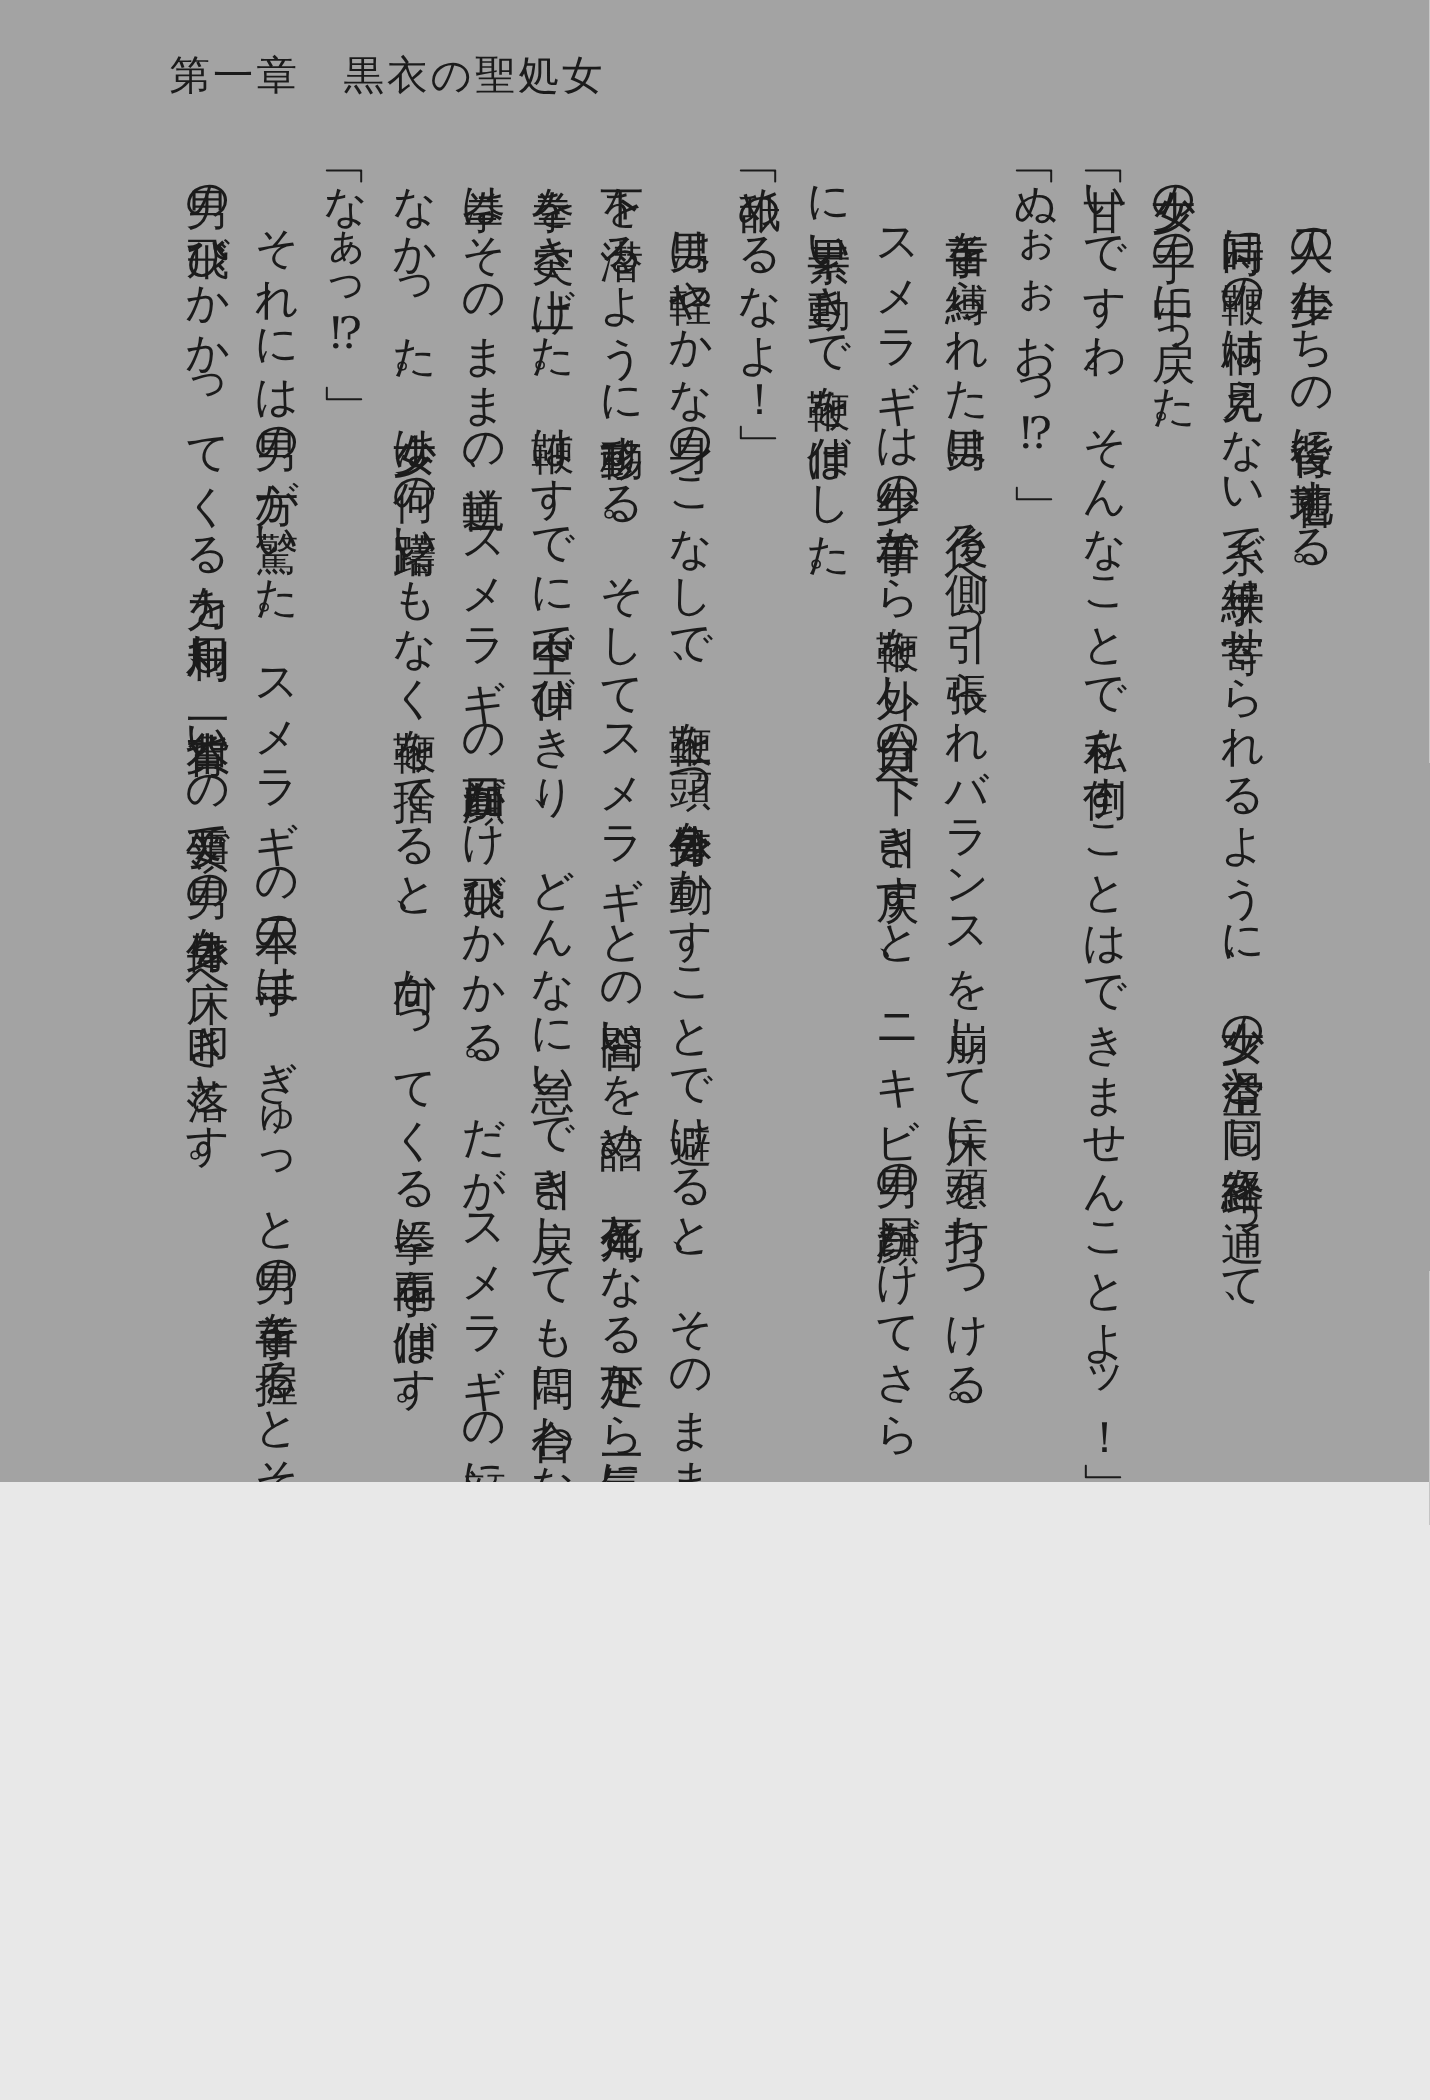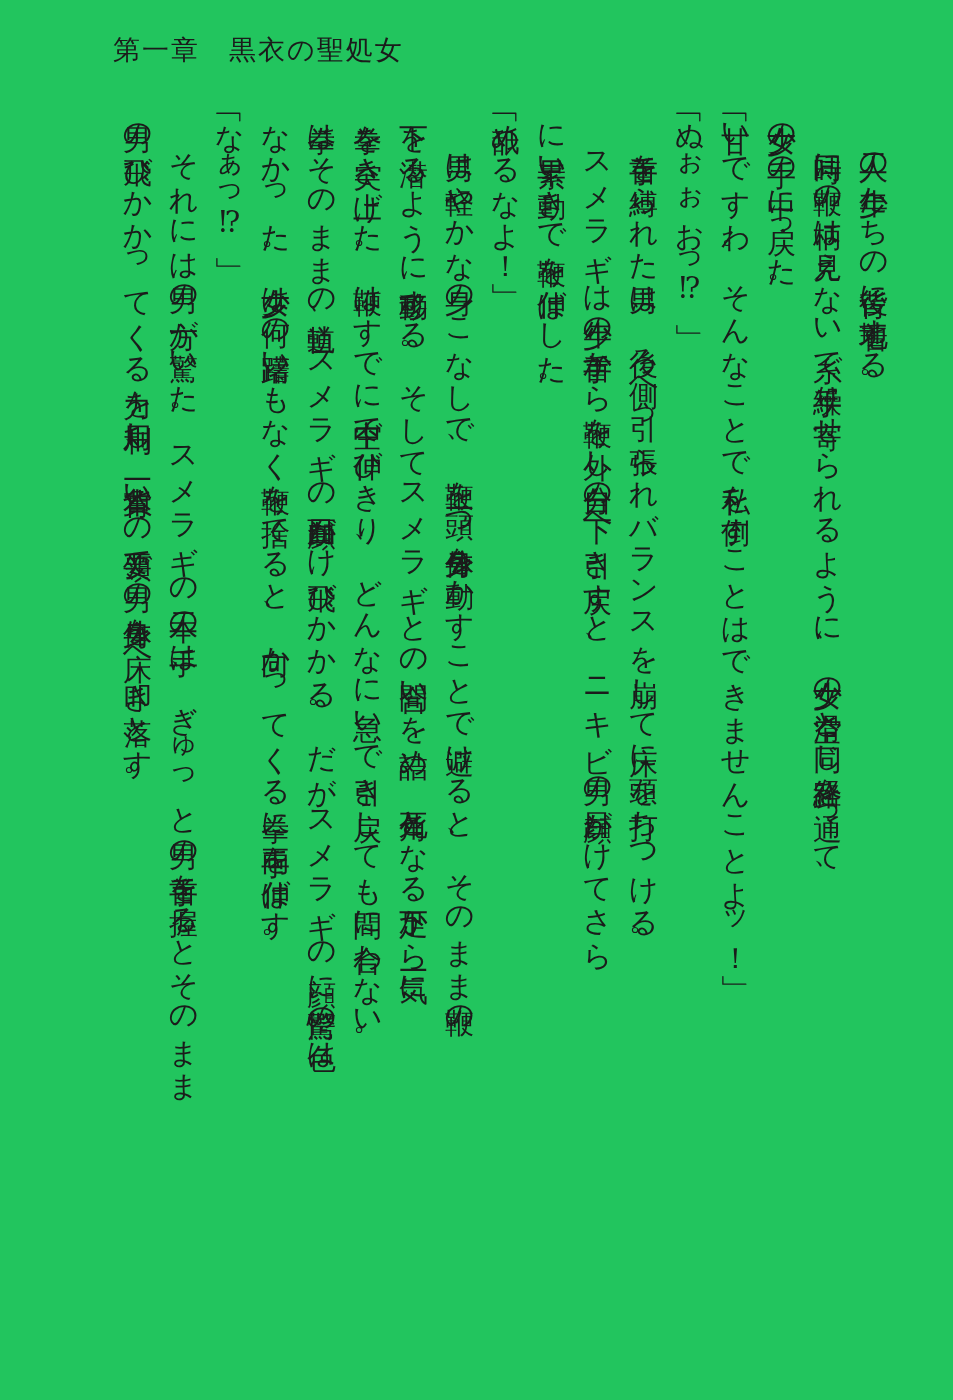--- a/index.html
+++ b/index.html
@@ -3,23 +3,23 @@
 <meta charset="utf-8">
 <style>
   html, body {
     margin: 0;
     padding: 0;
     background: #e8e8e8;
   }
   .page {
     position: relative;
     width: 953px;
-    height: 1400px;
+    height: 988px;
     margin: 0 auto;
-    background: #22c55e;
+    background: #a3a3a3;
     color: #1b1b1b;
     font-family: "Liberation Serif", "DejaVu Serif", serif;
     overflow: hidden;
   }
   
   .chapter-header {
     position: absolute;
     top: 32px;
     left: 113px;
     font-size: 27px;

